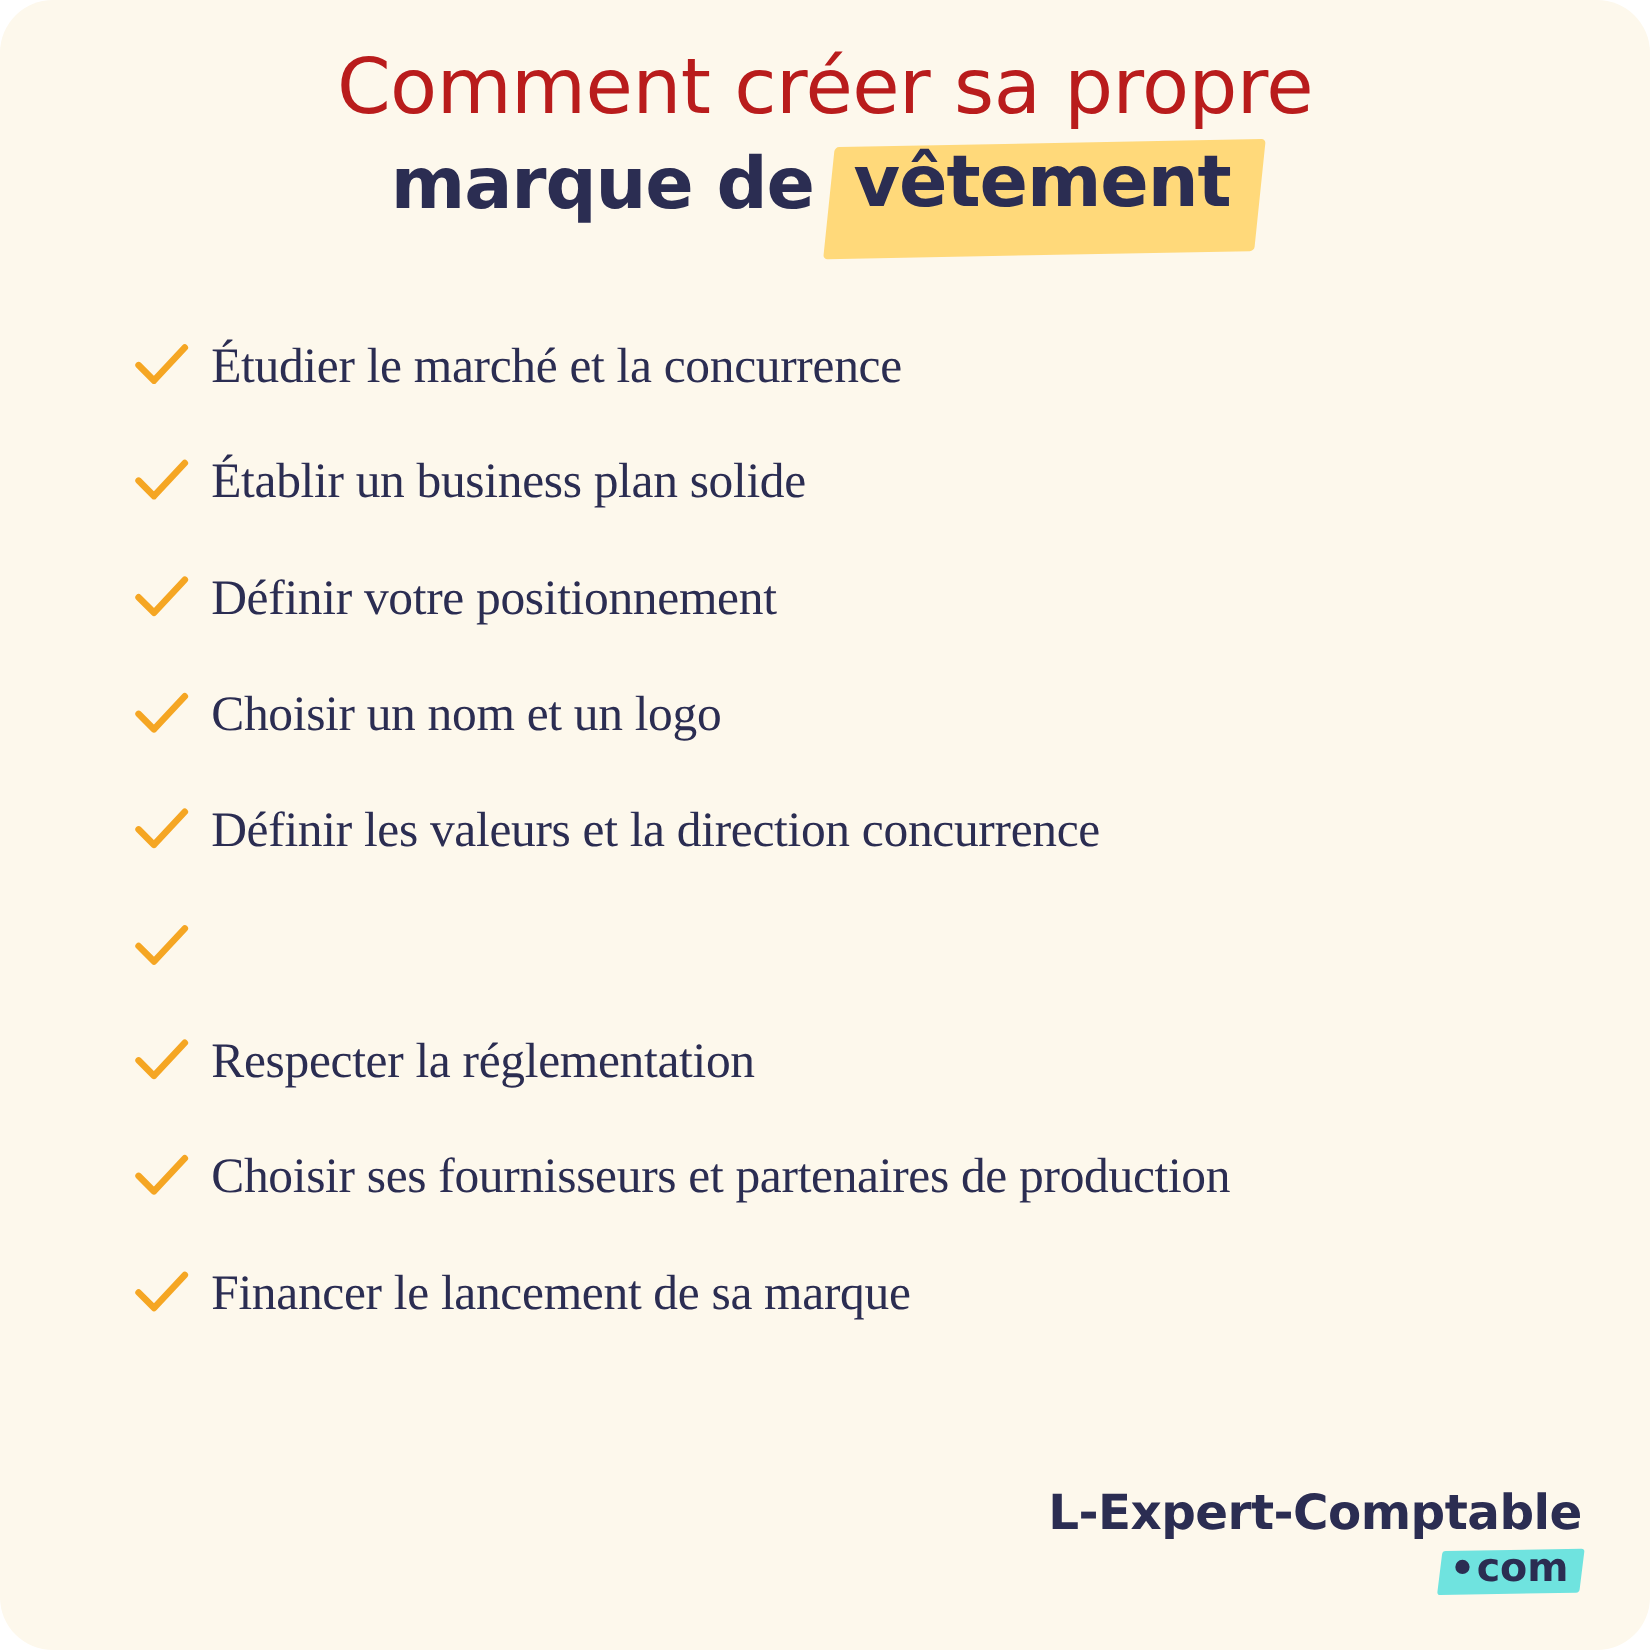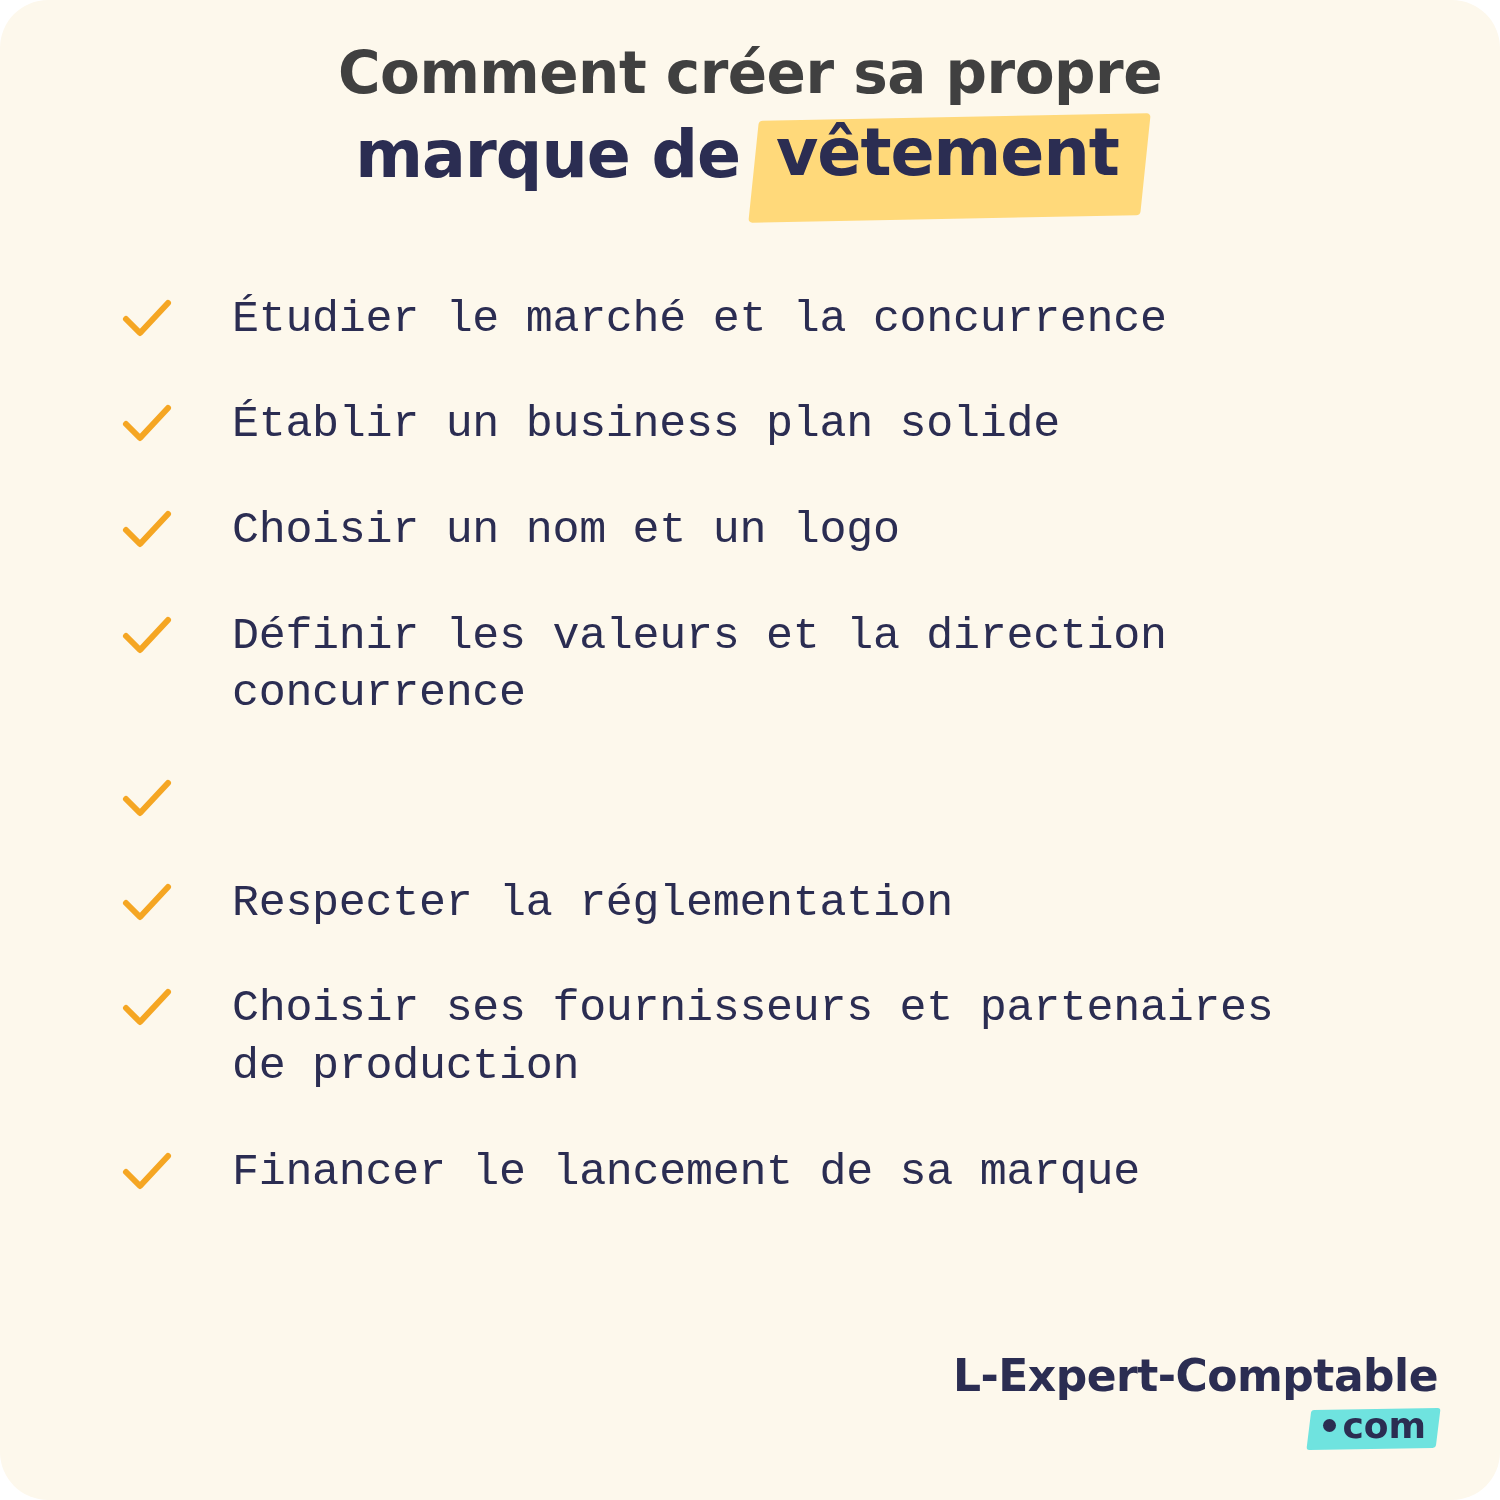--- a/index.html
+++ b/index.html
@@ -24,24 +24,24 @@
     overflow: hidden;
   }
 
   
   .title-block {
     padding: 42px 70px 0 70px;
     text-align: center;
   }
   .title-line1 {
     font-family: "DejaVu Sans", sans-serif;
-    font-size: 58px;
+    font-size: 70px;
     line-height: 1.08;
-    font-weight: 700;
-    color: #404040;
+    font-weight: 400;
+    color: #b91c1c;
     letter-spacing: -0.5px;
     white-space: nowrap;
   }
   .title-line2 {
     margin-top: 10px;
     font-family: "DejaVu Sans", sans-serif;
     font-size: 65px;
     line-height: 1.05;
     font-weight: bold;
     color: #2b2d52;
@@ -89,27 +89,26 @@
     flex: 0 0 auto;
     width: 54px;
     height: 54px;
     margin-right: 18px;
     margin-top: 2px;
   }
   .check-icon svg {
     display: block;
   }
   .item-text {
-    font-family: Liberation Mono, monospace;
+    font-family: Liberation Serif, serif;
     font-size: 45px;
     line-height: 1.28;
     color: #2b2d52;
     letter-spacing: -0.3px;
     max-width: 1120px;
-    margin-left: 40px;
   }
 
   
   .logo {
     position: absolute;
     right: 62px;
     bottom: 52px;
     text-align: right;
   }
   .logo-main {
@@ -187,20 +186,28 @@
 
     <li class="list-item">
       <span class="check-icon">
         <svg width="54" height="54" viewBox="0 0 54 54" aria-hidden="true">
           <polyline points="6,26 20,40 48,10" fill="none" stroke="#f5a623" stroke-width="6" stroke-linecap="round" stroke-linejoin="round"></polyline>
         </svg>
       </span>
       <span class="item-text">Établir un business plan solide</span>
     </li>
 
+    <li class="list-item">
+      <span class="check-icon">
+        <svg width="54" height="54" viewBox="0 0 54 54" aria-hidden="true">
+          <polyline points="6,26 20,40 48,10" fill="none" stroke="#f5a623" stroke-width="6" stroke-linecap="round" stroke-linejoin="round"></polyline>
+        </svg>
+      </span>
+      <span class="item-text">Définir votre positionnement</span>
+    </li>
 
     <li class="list-item">
       <span class="check-icon">
         <svg width="54" height="54" viewBox="0 0 54 54" aria-hidden="true">
           <polyline points="6,26 20,40 48,10" fill="none" stroke="#f5a623" stroke-width="6" stroke-linecap="round" stroke-linejoin="round"></polyline>
         </svg>
       </span>
       <span class="item-text">Choisir un nom et un logo</span>
     </li>
 

